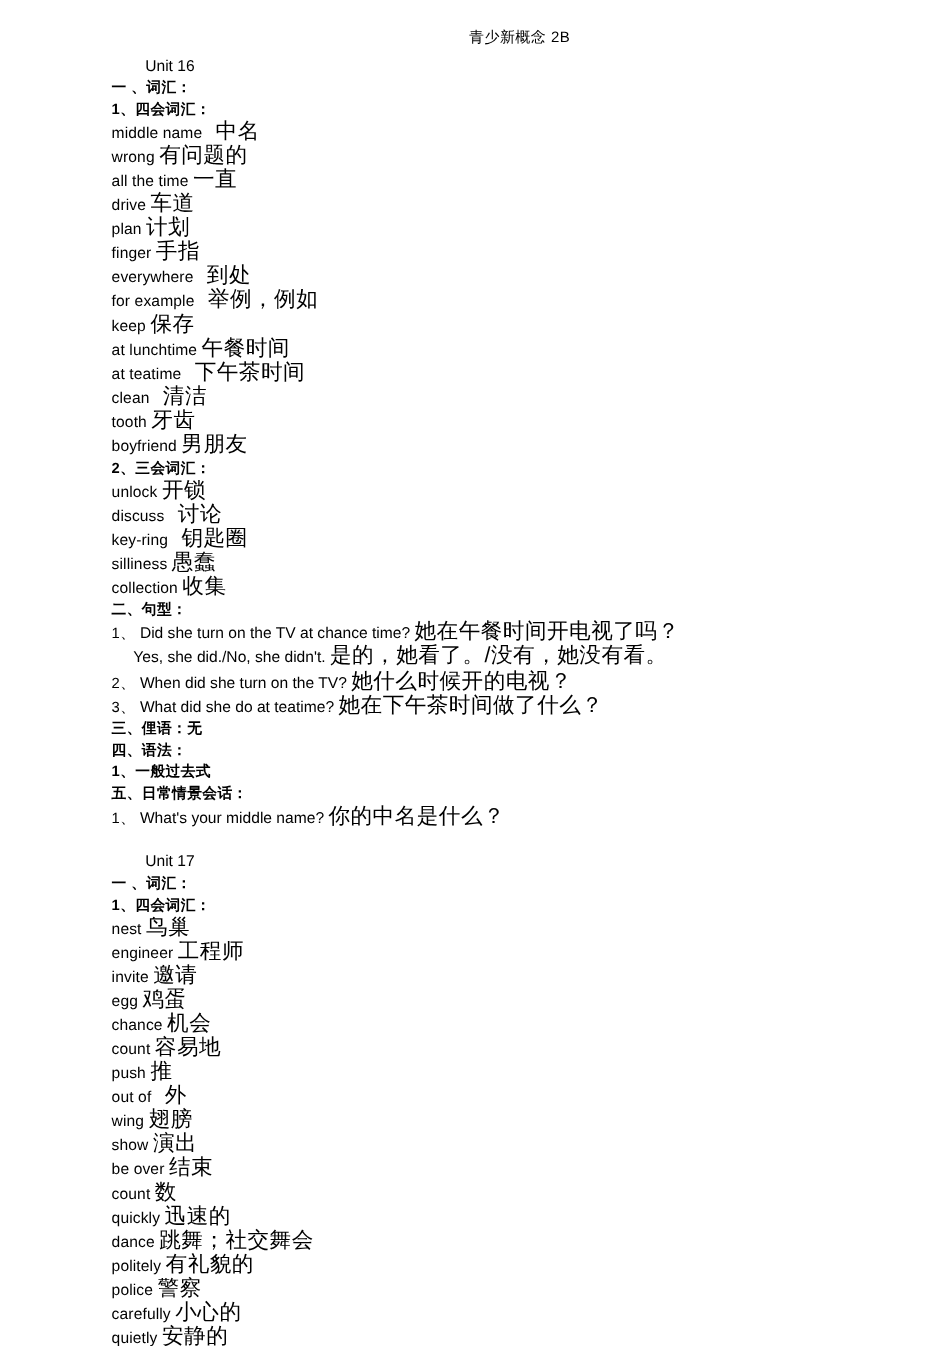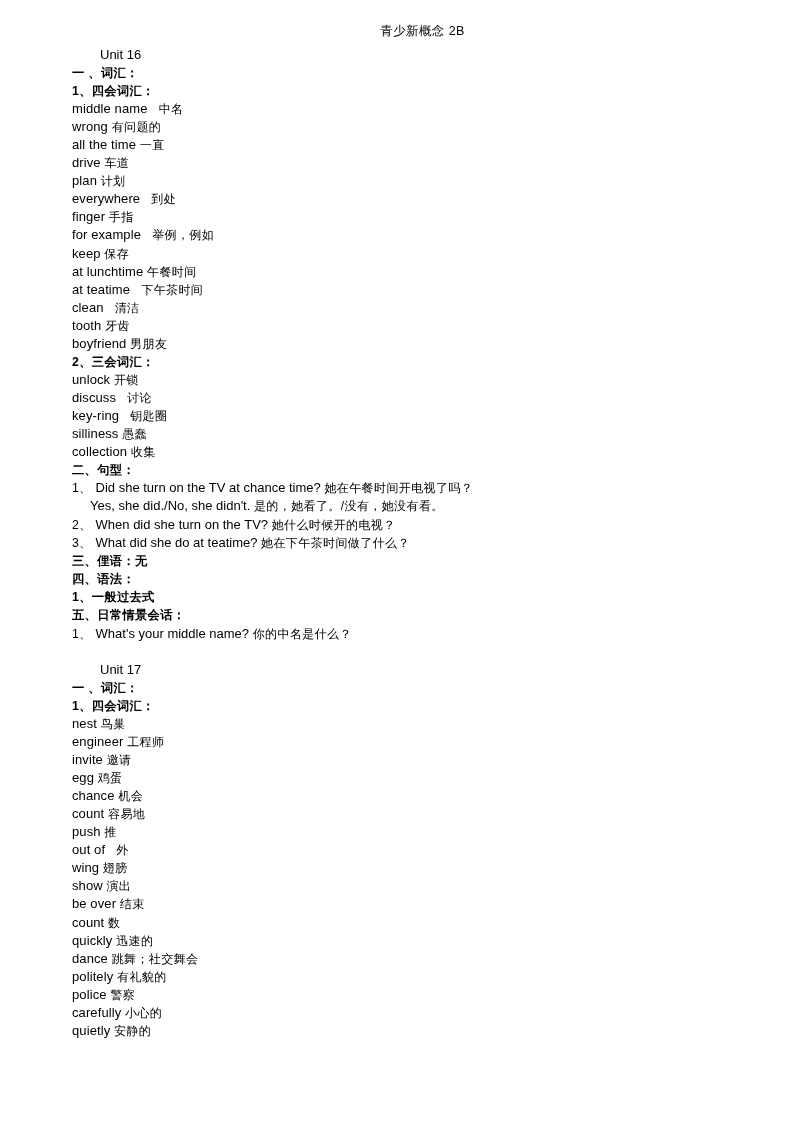--- a/index.html
+++ b/index.html
@@ -15,21 +15,21 @@
     overflow: hidden;
     position: relative;
   }
   .page {
     position: absolute;
     left: 0;
     top: 0;
     width: 793px;
     height: 1122px;
     box-sizing: border-box;
-    padding: 22px 60px 0 72px;
+    padding: 22px 60px 0 93px;
   }
   .doc-header {
     text-align: center;
     font-size: 12.5px;
     line-height: 18px;
     height: 18px;
     margin: 0 0 6px 0;
     padding-left: 40px;
     white-space: nowrap;
   }
@@ -50,21 +50,21 @@
   .line.blank { height: 18.05px; }
 
   .unit-title {
     font-size: 13px;
     line-height: 18.05px;
     white-space: pre;
     margin-left: 28px;
   }
   .en { font-size: 13px; text-align: center; }
   .cn {
-    font-size: 12px;
+    font-size: 18px;
     letter-spacing: 0.4px;
   }
   .num-cn {
     font-size: 12.3px;
     letter-spacing: 0.4px;
   }
   .sent-line {
     font-size: 13px;
     line-height: 18.3px;
     white-space: pre;
@@ -79,22 +79,22 @@
   </div>
   <div class="body-block" id="body-block">
       <div class="unit-title">Unit 16</div>
       <div class="line cn-line">一 、词汇：</div>
       <div class="line cn-line">1、四会词汇：</div>
       <div class="line"><span class="en">middle name</span>&nbsp;&nbsp;&nbsp;<span class="cn">中名</span></div>
       <div class="line"><span class="en">wrong</span>&nbsp;<span class="cn">有问题的</span></div>
       <div class="line"><span class="en">all the time</span>&nbsp;<span class="cn">一直</span></div>
       <div class="line"><span class="en">drive</span>&nbsp;<span class="cn">车道</span></div>
       <div class="line"><span class="en">plan</span>&nbsp;<span class="cn">计划</span></div>
+      <div class="line"><span class="en">finger</span>&nbsp;<span class="cn">手指</span></div>
       <div class="line"><span class="en">everywhere</span>&nbsp;&nbsp;&nbsp;<span class="cn">到处</span></div>
-      <div class="line"><span class="en">finger</span>&nbsp;<span class="cn">手指</span></div>
       <div class="line"><span class="en">for example</span>&nbsp;&nbsp;&nbsp;<span class="cn">举例，例如</span></div>
       <div class="line"><span class="en">keep</span>&nbsp;<span class="cn">保存</span></div>
       <div class="line"><span class="en">at lunchtime</span>&nbsp;<span class="cn">午餐时间</span></div>
       <div class="line"><span class="en">at teatime</span>&nbsp;&nbsp;&nbsp;<span class="cn">下午茶时间</span></div>
       <div class="line"><span class="en">clean</span>&nbsp;&nbsp;&nbsp;<span class="cn">清洁</span></div>
       <div class="line"><span class="en">tooth</span>&nbsp;<span class="cn">牙齿</span></div>
       <div class="line"><span class="en">boyfriend</span>&nbsp;<span class="cn">男朋友</span></div>
       <div class="line cn-line">2、三会词汇：</div>
       <div class="line"><span class="en">unlock</span>&nbsp;<span class="cn">开锁</span></div>
       <div class="line"><span class="en">discuss</span>&nbsp;&nbsp;&nbsp;<span class="cn">讨论</span></div>

